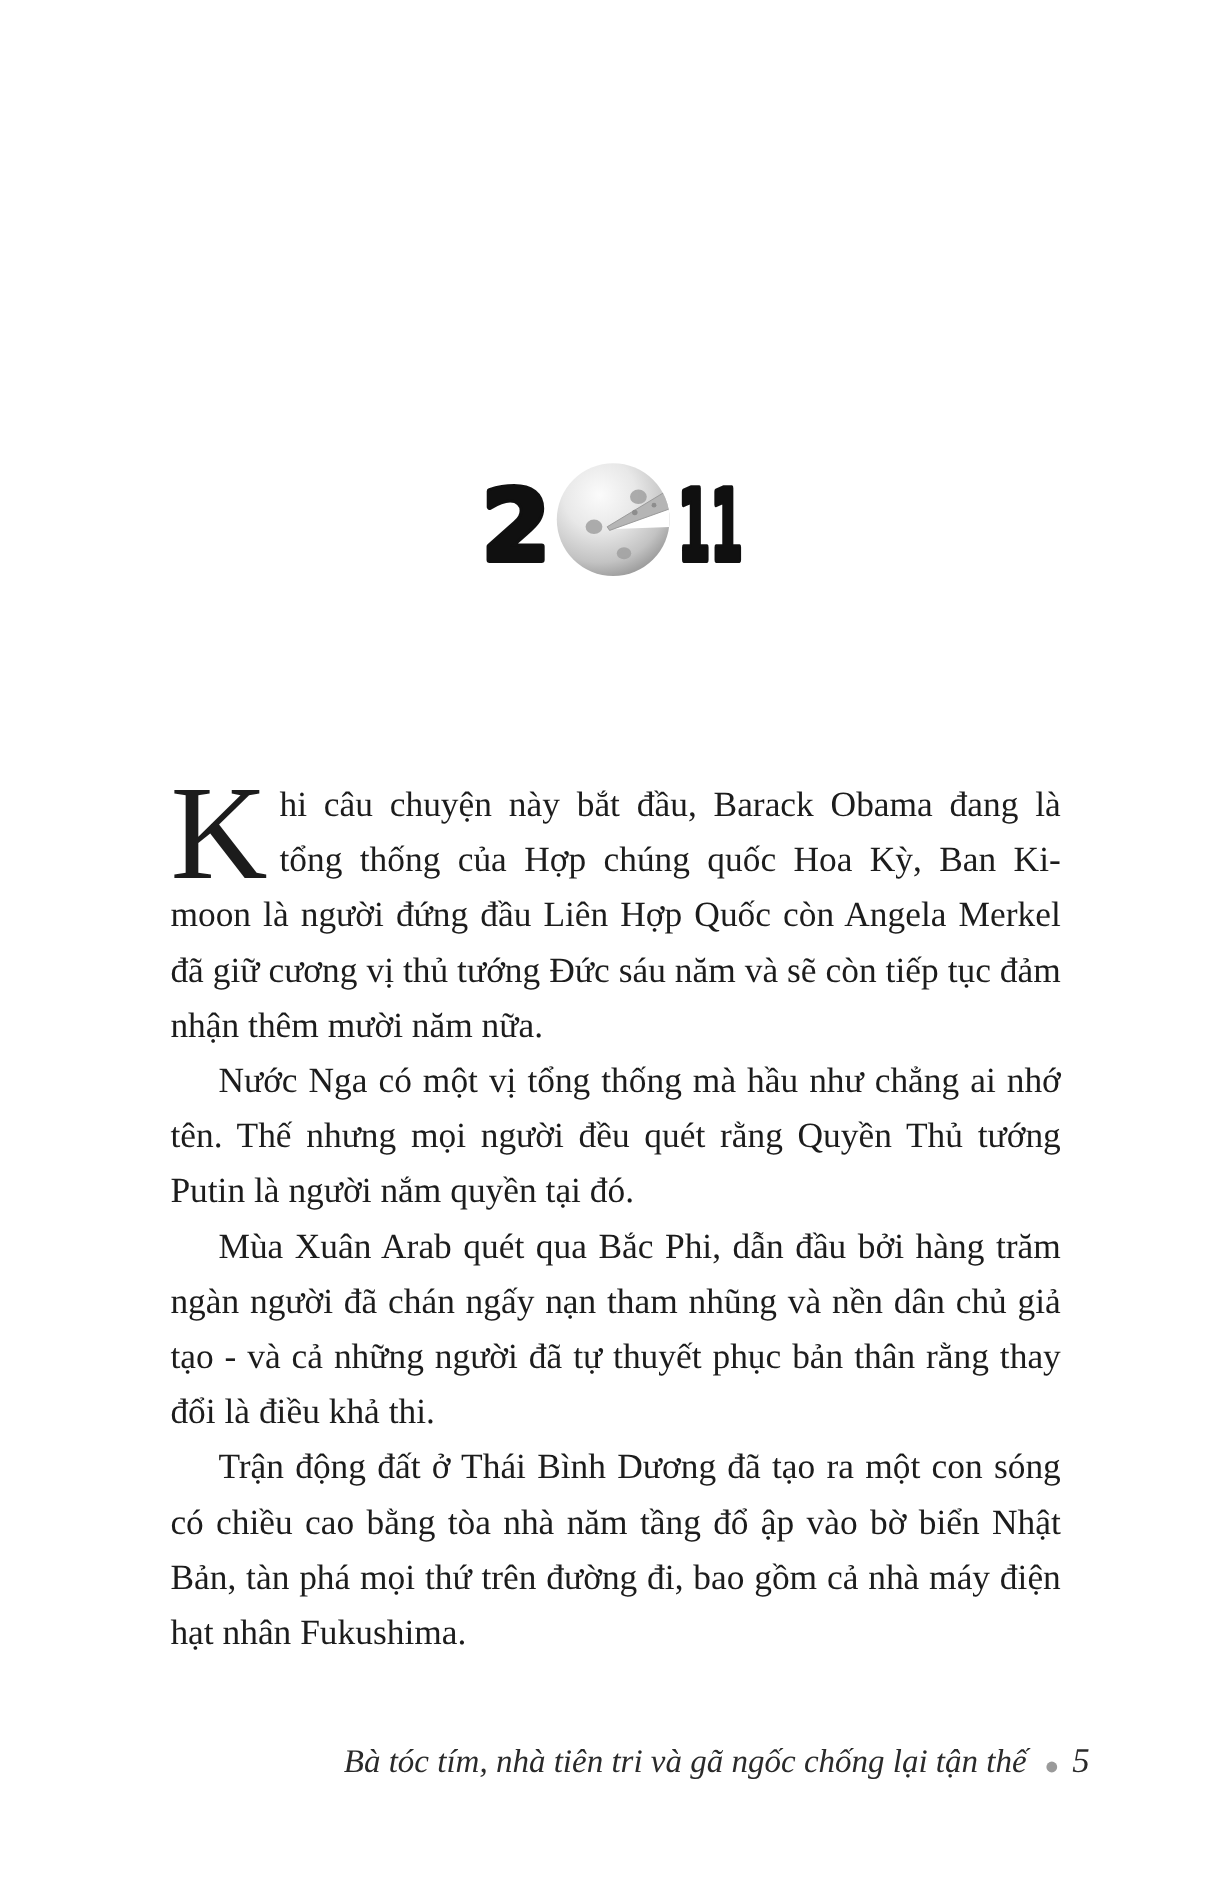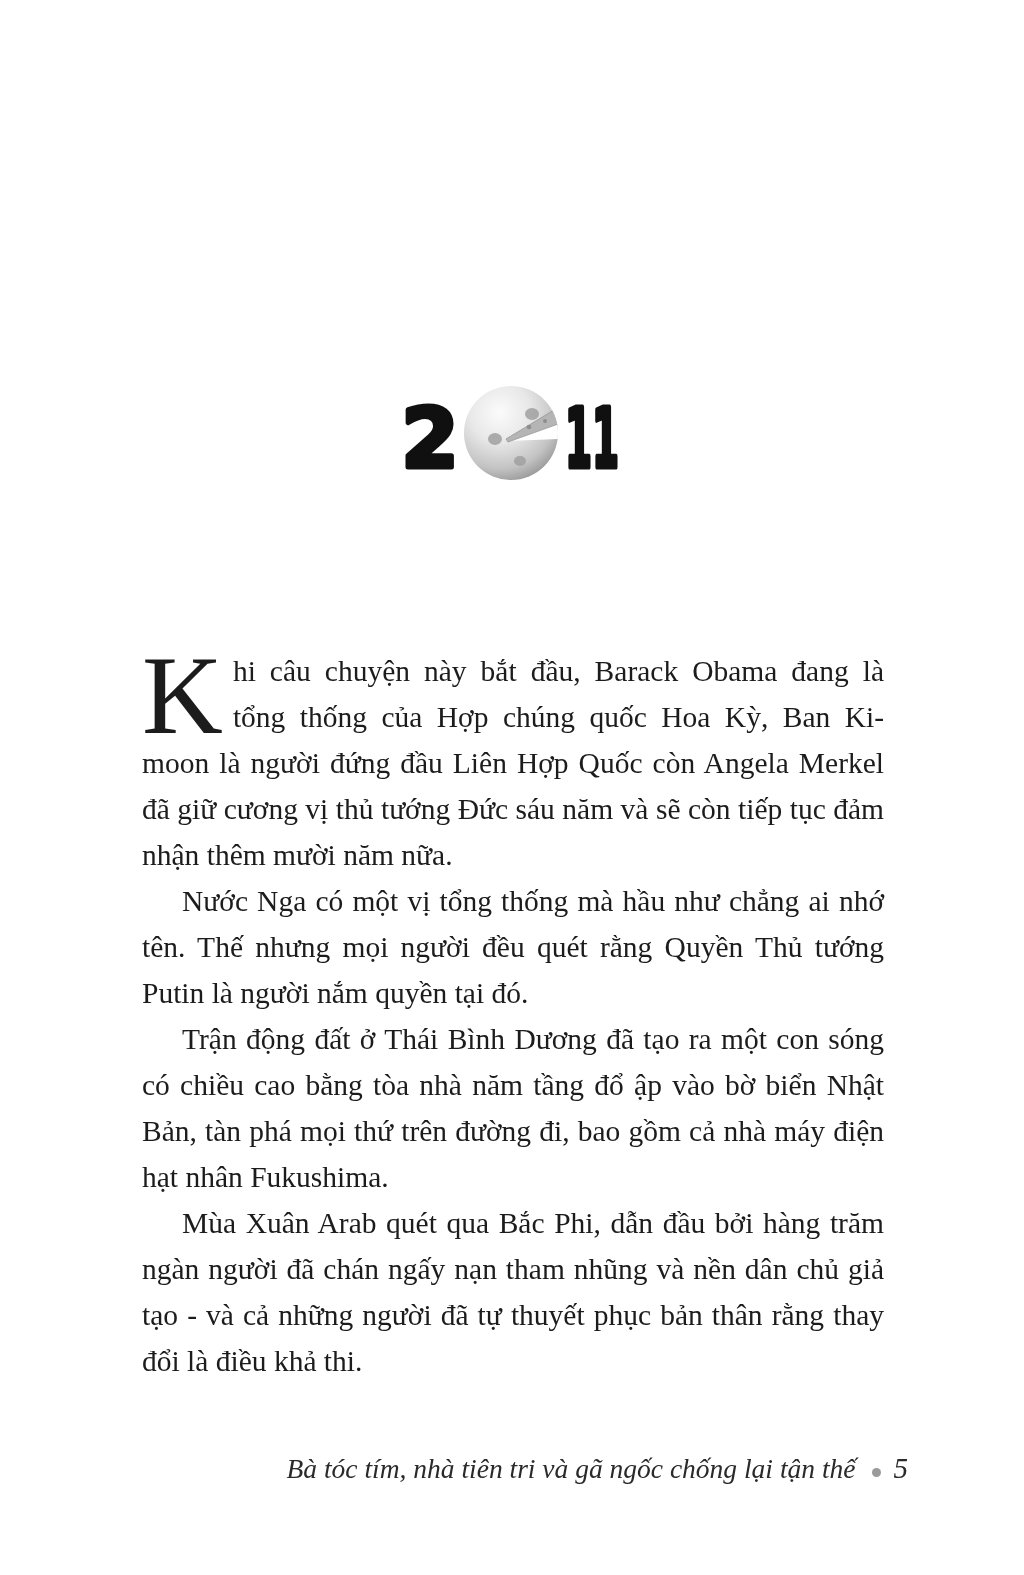--- a/index.html
+++ b/index.html
@@ -107,22 +107,22 @@
         <text class="year-digit" x="198" y="84" font-size="82" text-anchor="middle" textLength="54" lengthAdjust="spacingAndGlyphs" fill="#101010" stroke="#101010" stroke-width="5" stroke-linejoin="round" stroke-linecap="round" paint-order="stroke">11</text>
       </svg>
     </span>
   </div>
 
   <div class="content">
     <p>
       <span class="dropcap">K</span><span>hi câu chuyện này bắt đầu, Barack Obama đang là tổng thống của Hợp chúng quốc Hoa Kỳ, Ban Ki-moon là người đứng đầu Liên Hợp Quốc còn Angela Merkel đã giữ cương vị thủ tướng Đức sáu năm và sẽ còn tiếp tục đảm nhận thêm mười năm nữa.</span>
     </p>
     <p class="indent">Nước Nga có một vị tổng thống mà hầu như chẳng ai nhớ tên. Thế nhưng mọi người đều quét rằng Quyền Thủ tướng Putin là người nắm quyền tại đó.</p>
+    <p class="indent">Mùa Xuân Arab quét qua Bắc Phi, dẫn đầu bởi hàng trăm ngàn người đã chán ngấy nạn tham nhũng và nền dân chủ giả tạo - và cả những người đã tự thuyết phục bản thân rằng thay đổi là điều khả thi.</p>
     <p class="indent">Trận động đất ở Thái Bình Dương đã tạo ra một con sóng có chiều cao bằng tòa nhà năm tầng đổ ập vào bờ biển Nhật Bản, tàn phá mọi thứ trên đường đi, bao gồm cả nhà máy điện hạt nhân Fukushima.</p>
-    <p class="indent">Mùa Xuân Arab quét qua Bắc Phi, dẫn đầu bởi hàng trăm ngàn người đã chán ngấy nạn tham nhũng và nền dân chủ giả tạo - và cả những người đã tự thuyết phục bản thân rằng thay đổi là điều khả thi.</p>
   </div>
 
   <div class="footer">
     <span>Bà tóc tím, nhà tiên tri và gã ngốc chống lại tận thế</span>
     <span class="sep-dot"></span>
     <span class="page-num">5</span>
   </div>
 
 </div>
 

